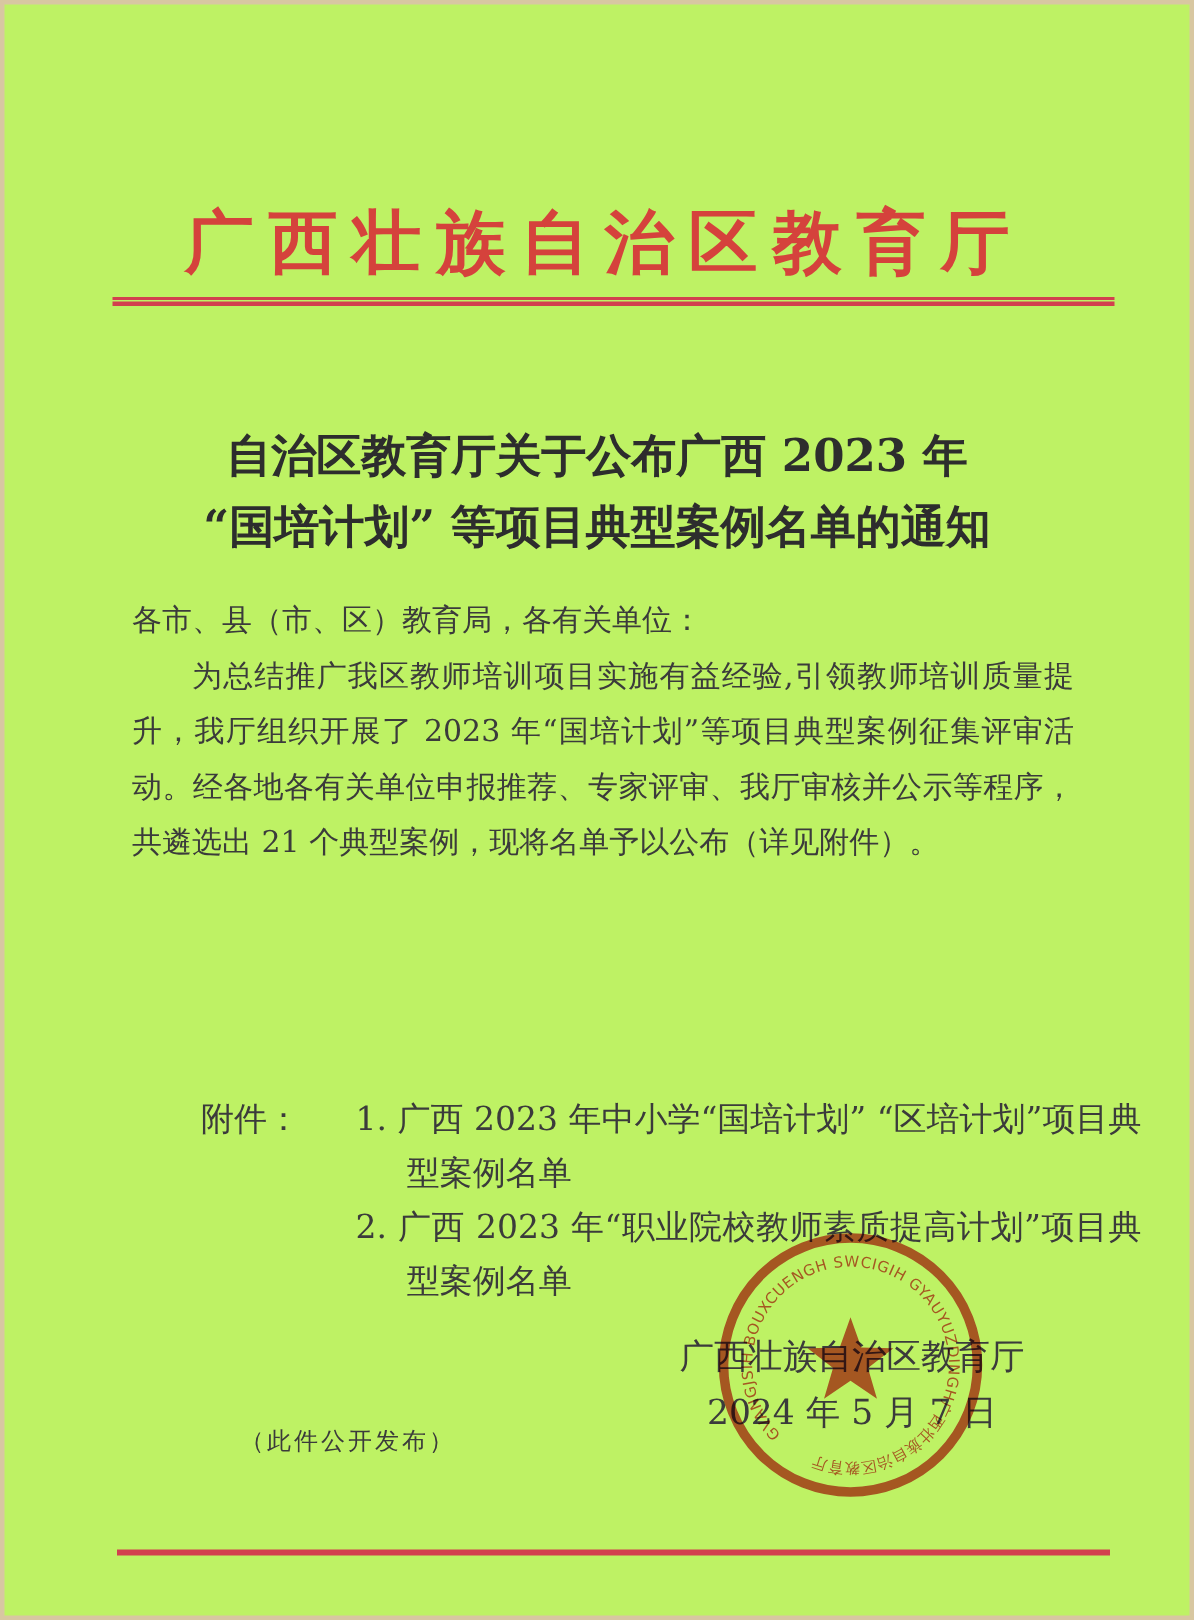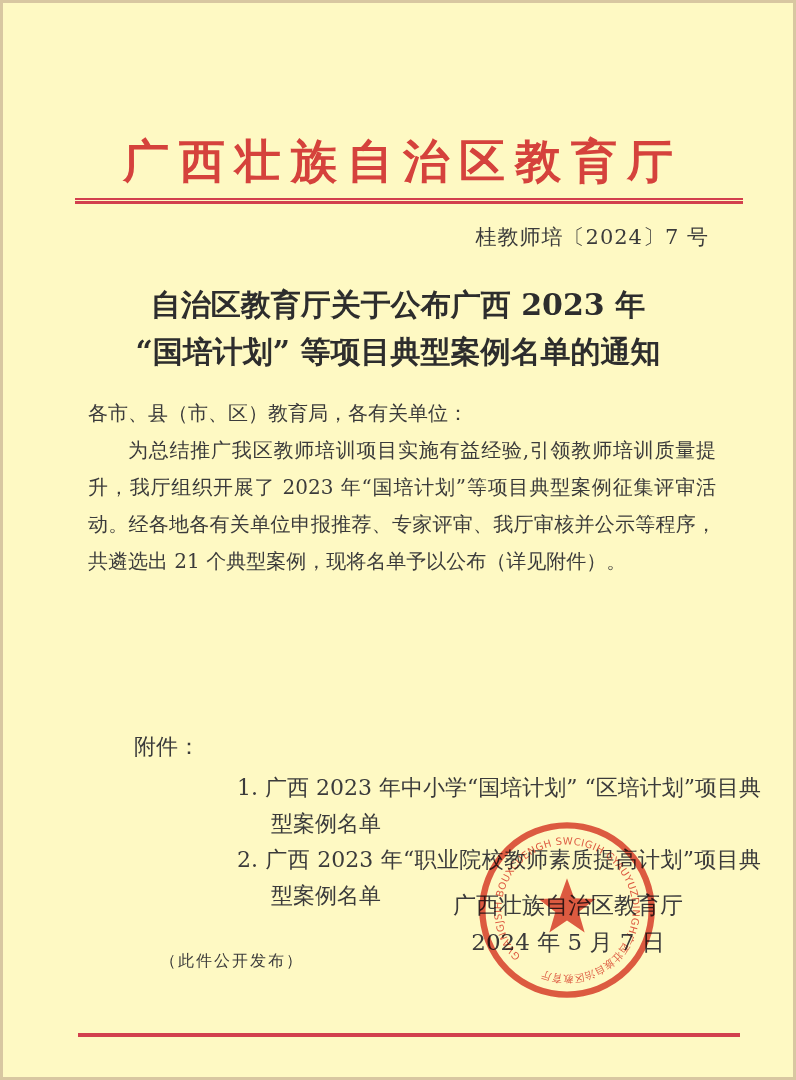--- a/index.html
+++ b/index.html
@@ -2,21 +2,21 @@
 <html><head>
 <meta charset="utf-8">
 <style>
   html,body { margin:0; padding:0; }
   body {
     width:796px; height:1080px; position:relative;
     background:#f6f1e6;
     font-family:"DejaVu Serif","Liberation Serif",serif;
   }
   .page {
-    position:absolute; inset:0; background:#fef9c3;
+    position:absolute; inset:0; background:#bef264;
     border:3px solid #d8c7a1; box-sizing:border-box;
   }
   .header-title {
     position:absolute; top:128px; left:0; right:0;
     text-align:center; font-size:46px; font-weight:bold;
     color:#d5423c; letter-spacing:10px; text-indent:10px;
     white-space:nowrap;
   }
   .rule-top {
     position:absolute; top:195px; left:72px; width:668px; height:6px;
@@ -38,21 +38,21 @@
     text-align:justify;
   }
   .body-text p { margin:0; }
   .body-text p.indent { text-indent:2em; }
   .attachments {
     position:absolute; top:726px; left:131px;
     font-size:22px; line-height:36px; color:#3b3b3b;
     display:flex; align-items:flex-start;gap:37px;
   }
   .att-label { white-space:nowrap; }
-  .att-items { width:524px;margin-top:41px; }
+  .att-items { width:524px; }
   .att-item { padding-left:1.55em; text-indent:-1.55em; text-align:justify; }
   .signature {
     position:absolute; top:884px; left:420px; width:290px;
     text-align:center; font-size:23px; line-height:37px; color:#3b3b3b;
   }
   .publish-note {
     position:absolute; top:948px; left:157px;
     font-size:16px; color:#3b3b3b; letter-spacing:2px;
   }
   .rule-bottom {
@@ -66,21 +66,20 @@
 </style>
 </head>
 <body>
 
 <div class="page">
 
   <div class="header-title">广西壮族自治区教育厅</div>
 
   <div class="rule-top"></div>
 
-  <div class="doc-number">桂教师培〔2024〕7 号</div>
 
   <div class="doc-title">
     <div>自治区教育厅关于公布广西 2023 年</div>
     <div>“国培计划” 等项目典型案例名单的通知</div>
   </div>
 
   <div class="body-text">
     <p>各市、县（市、区）教育局，各有关单位：</p>
     <p class="indent">为总结推广我区教师培训项目实施有益经验,引领教师培训质量提升，我厅组织开展了 2023 年“国培计划”等项目典型案例征集评审活动。经各地各有关单位申报推荐、专家评审、我厅审核并公示等程序，共遴选出 21 个典型案例，现将名单予以公布（详见附件）。</p>
   </div>

